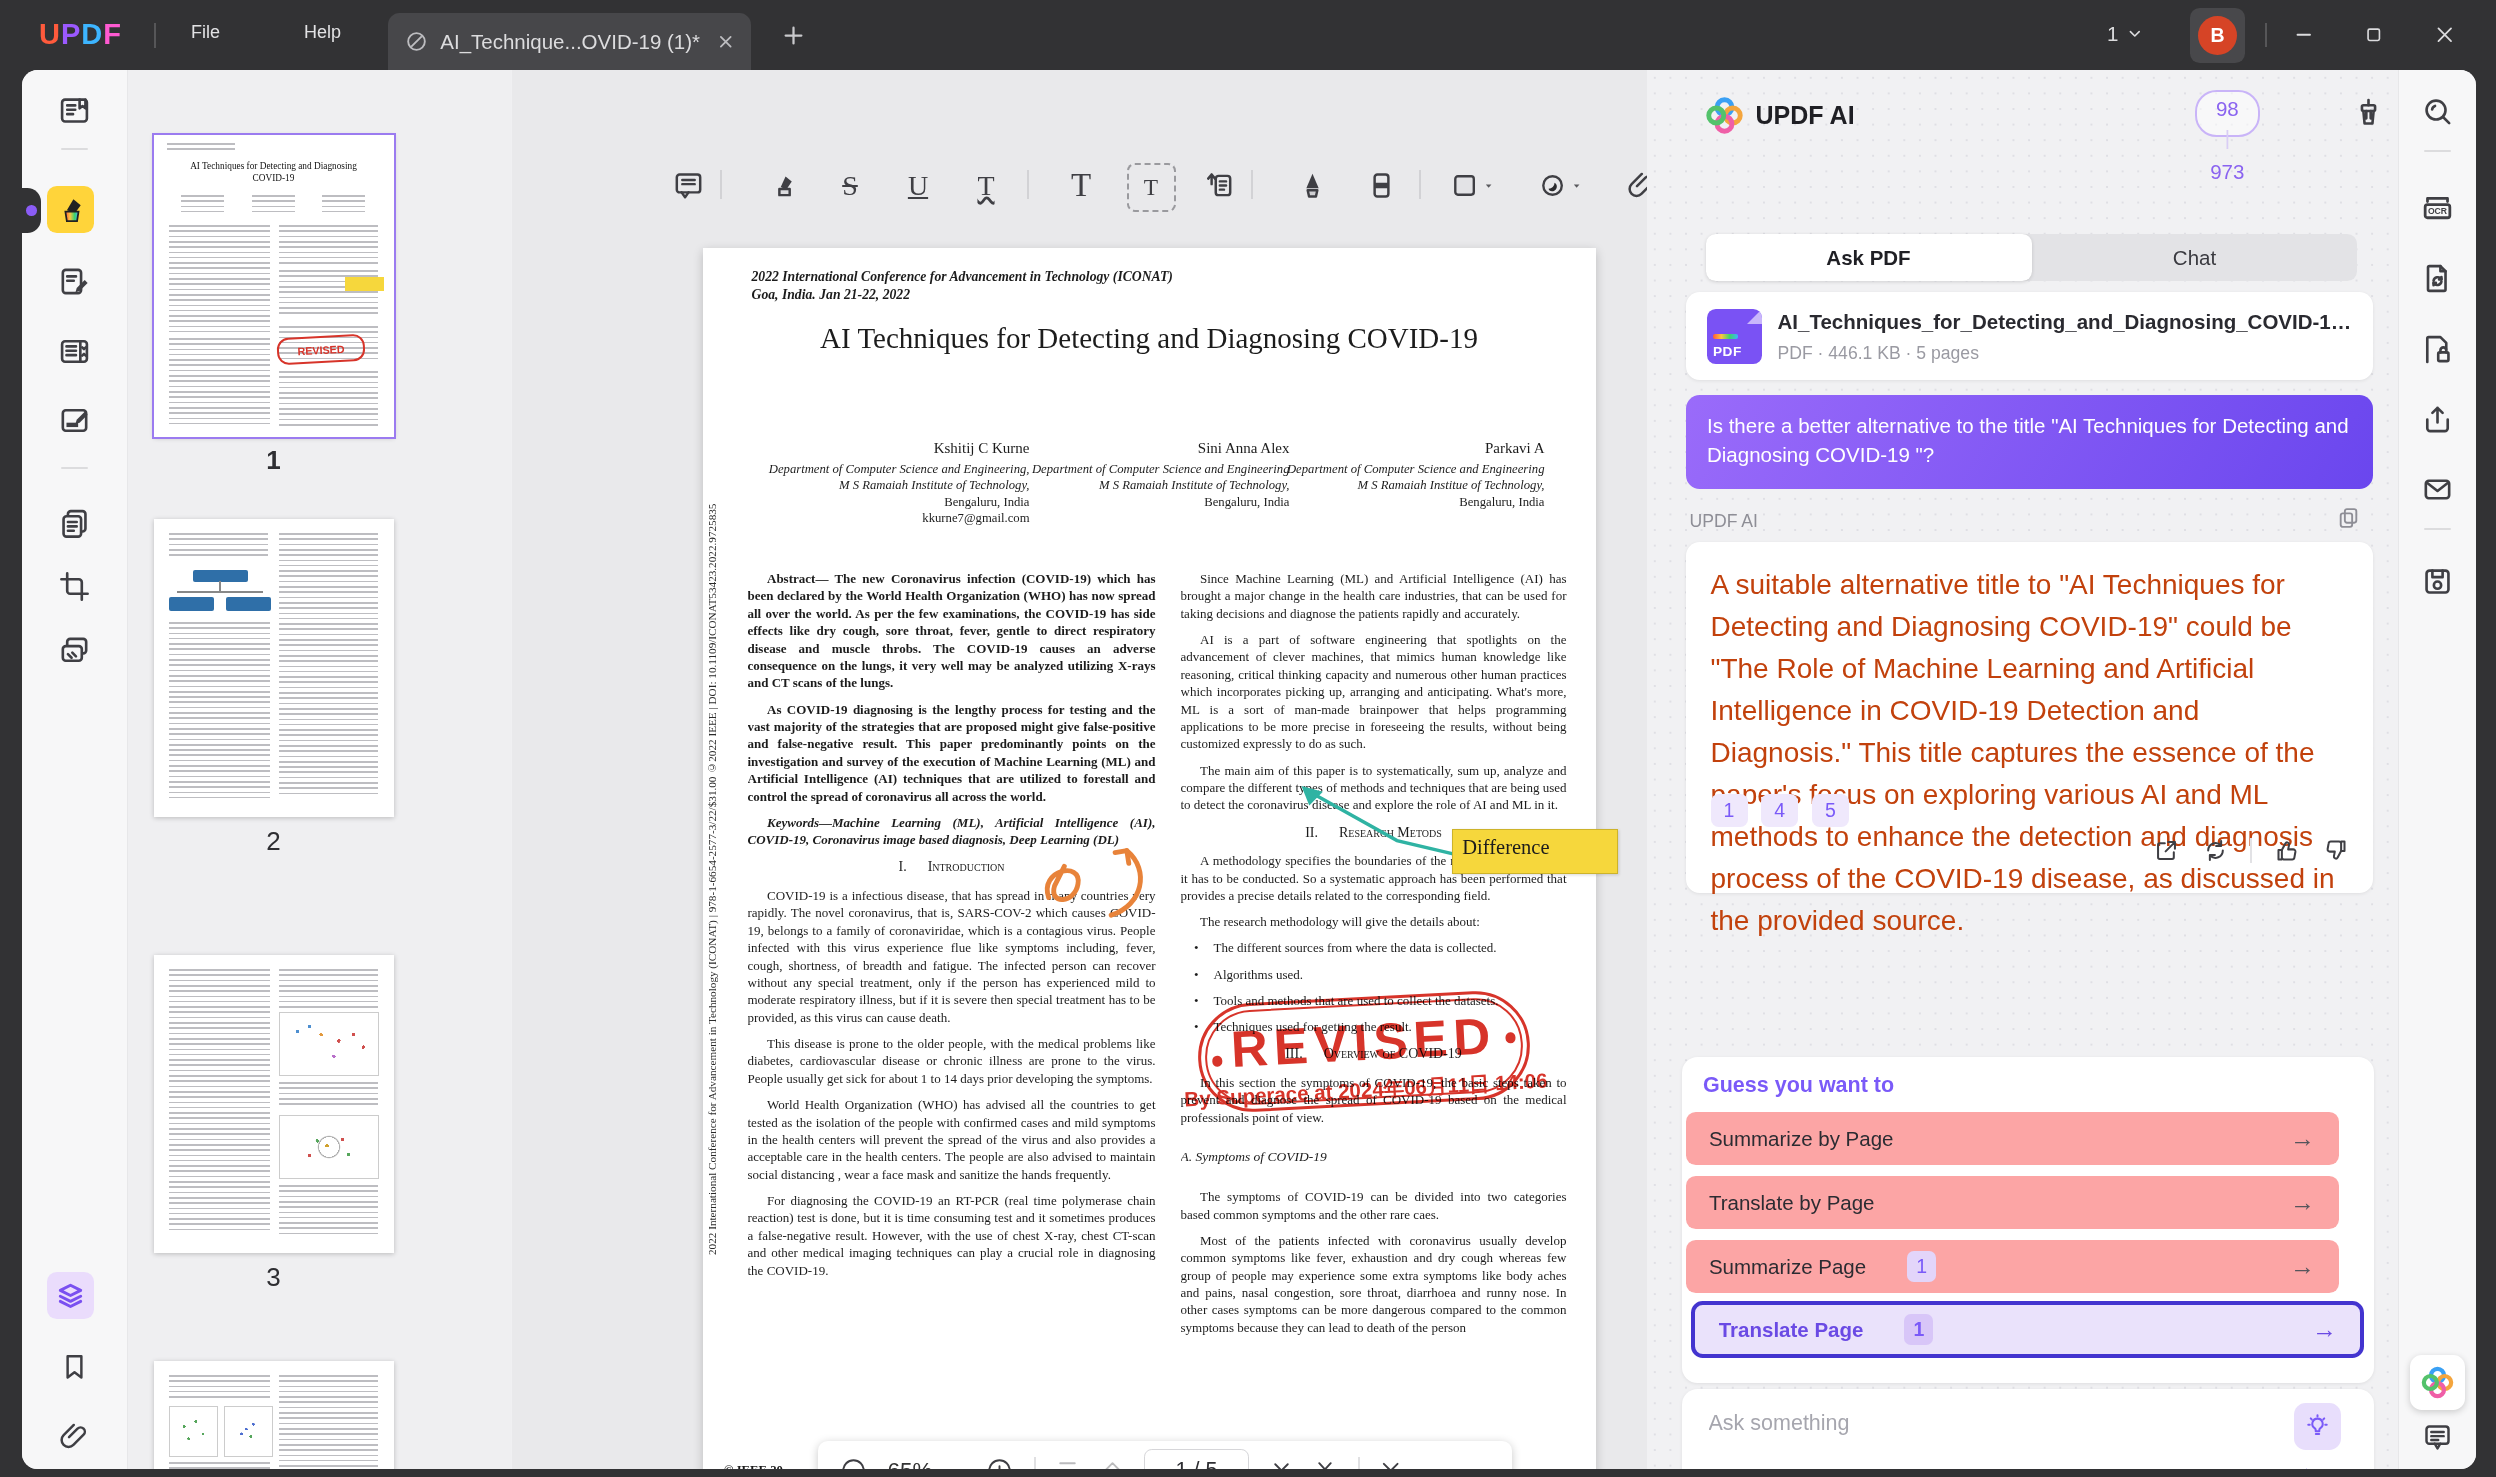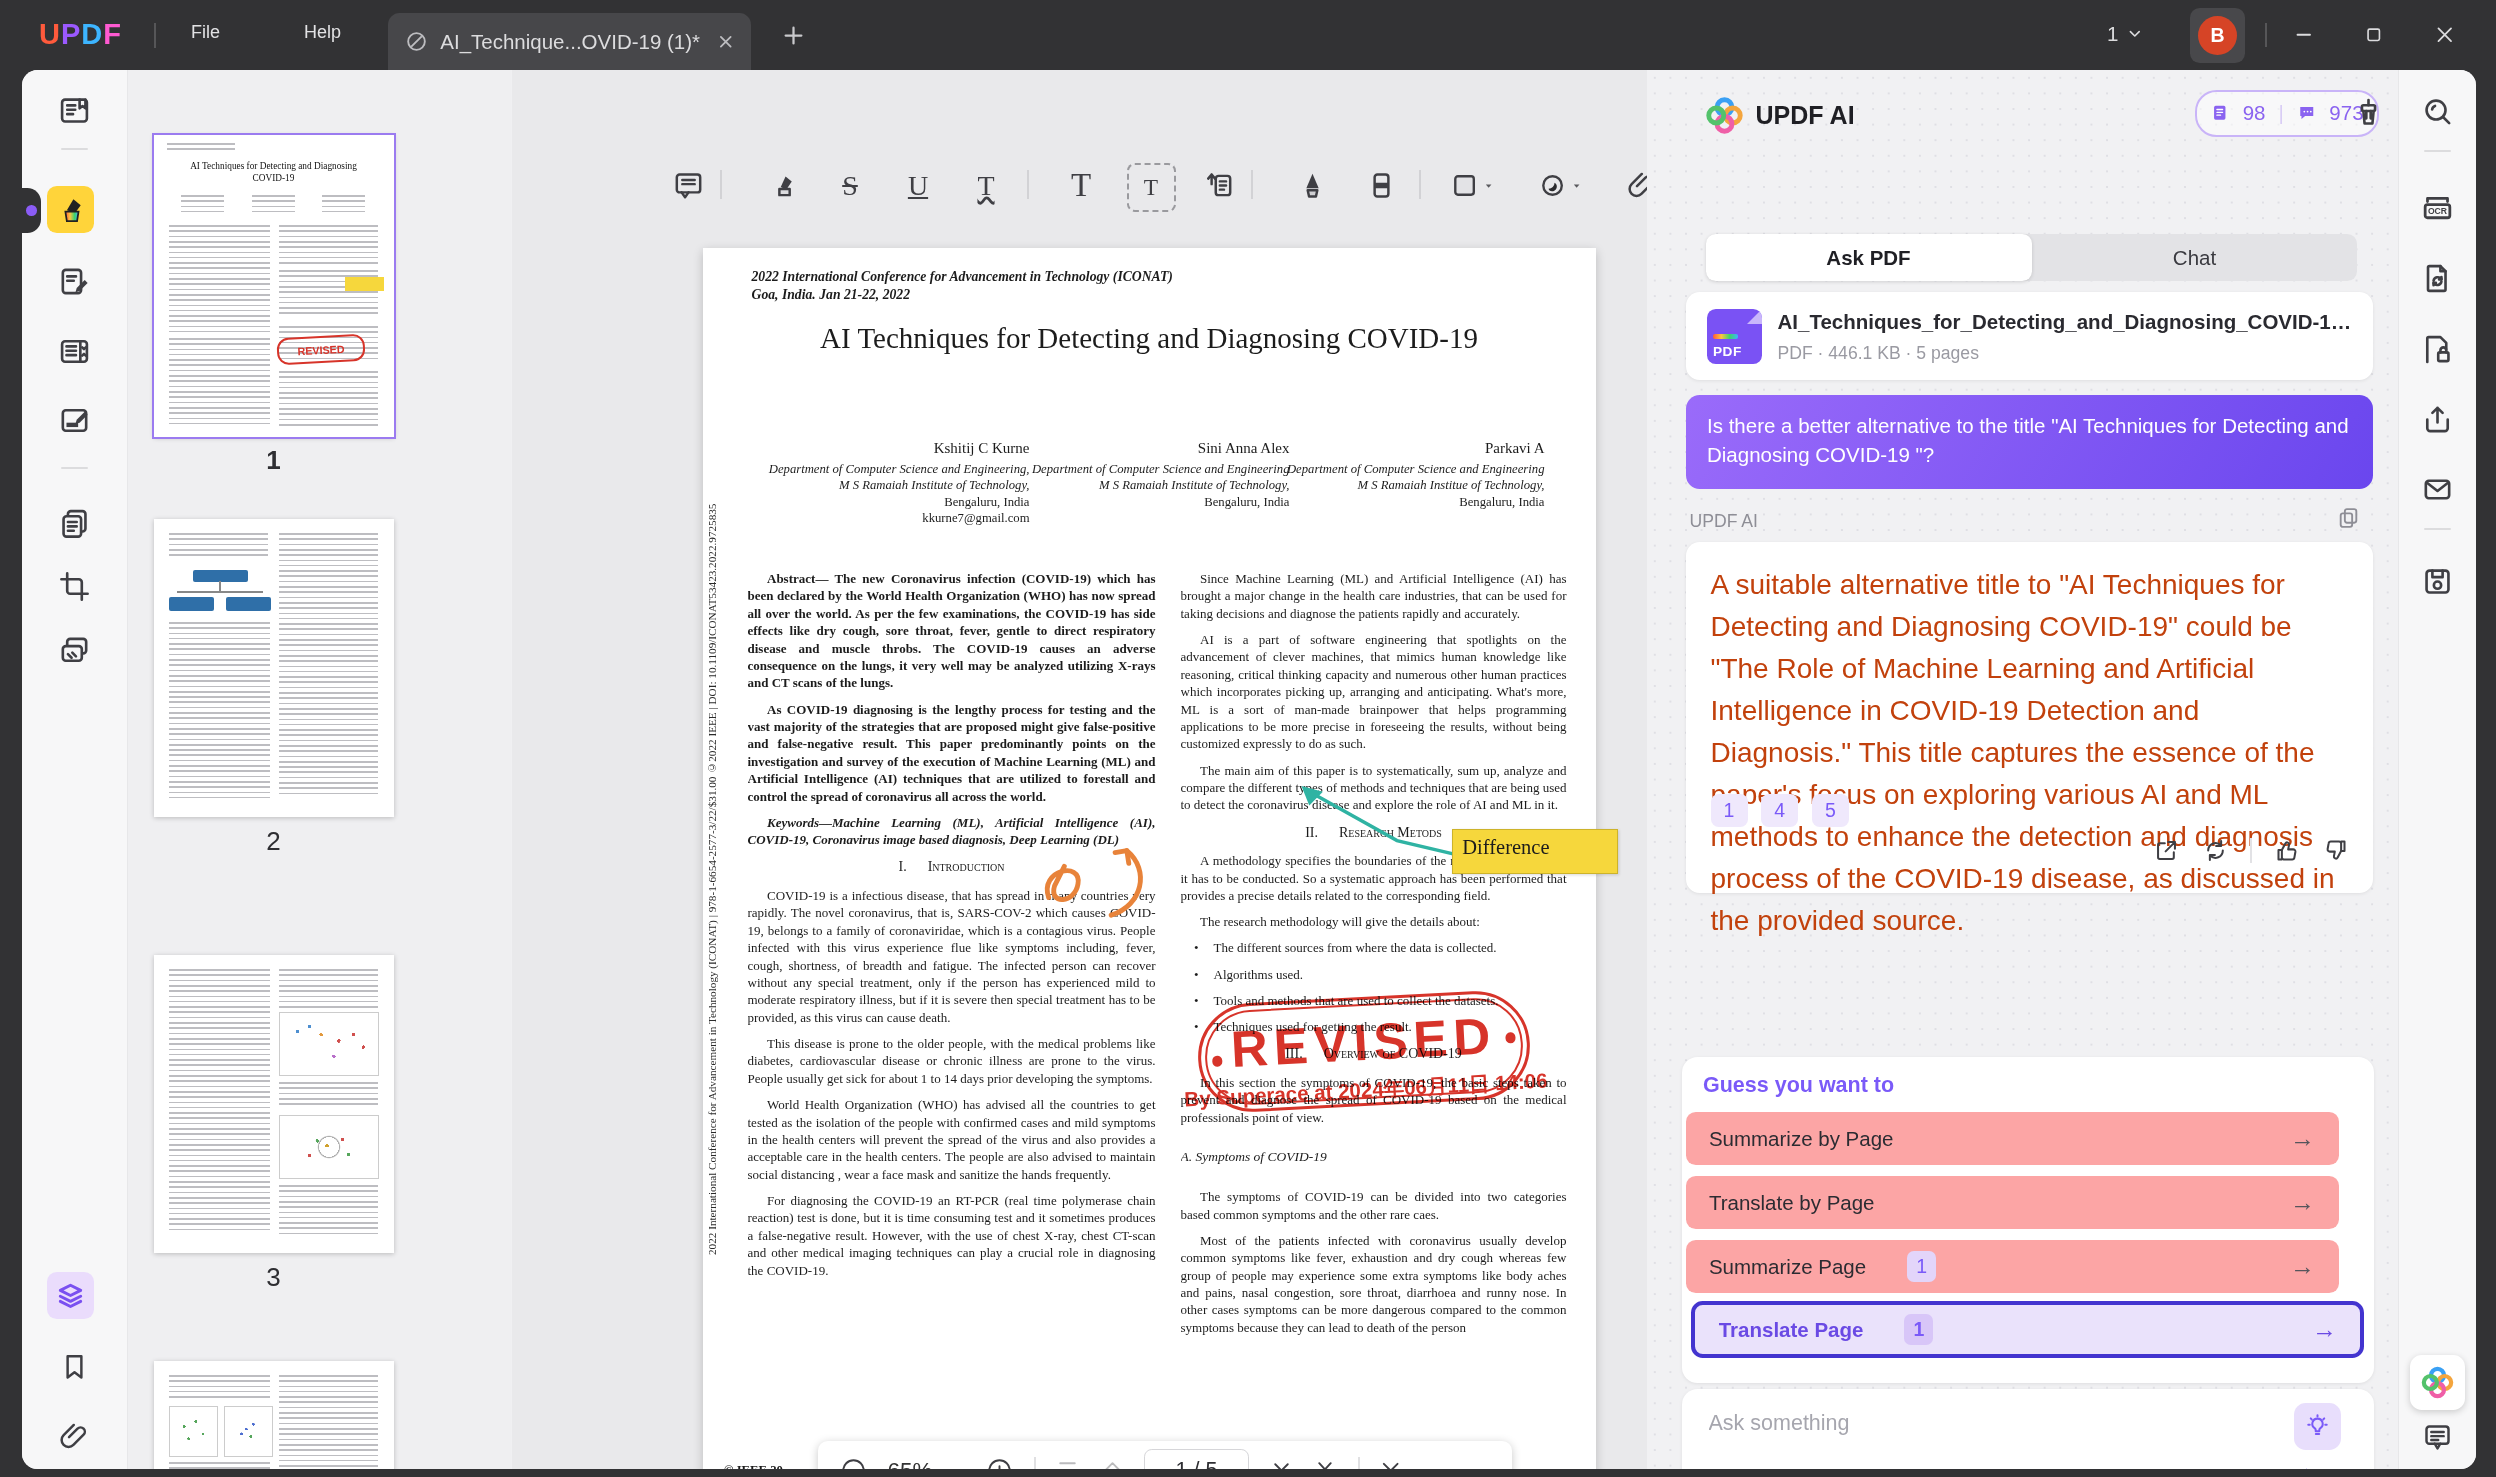--- a/index.html
+++ b/index.html
@@ -63,21 +63,21 @@
   .atool .g{font-family:"Liberation Serif",serif;font-size:28px;color:#3f3f44;line-height:1;}
   .vdiv{position:absolute;top:100px;width:2px;height:29px;background:#d2d2d5;}
   
   .zoombar{position:absolute;left:306px;top:1371px;width:694px;height:59px;background:#fff;border-radius:9.8px;box-shadow:0 2px 9.8px rgba(0,0,0,.22);display:flex;align-items:center;padding:0 21.5px;box-sizing:border-box;gap:19.5px;}
   .zoombar .zt{font-size:22.4px;color:#333;}
   .zoombar .dim{opacity:.35;}
   .pagebox{width:103px;height:41px;border:1.5px solid #d6d6d9;border-radius:7.8px;display:flex;align-items:center;justify-content:center;font-size:21.5px;color:#2e2e32;}
   .zdiv{width:2px;height:27px;background:#e0e0e2;}
   
   .ai-title{position:absolute;left:109px;top:31px;font-size:25px;font-weight:bold;color:#1f1f24;}
-  .credits{position:absolute;left:548px;top:19.5px;height:43px;border:2px solid #c9b4f8;border-radius:21.5px;display:flex;align-items:center;padding:0 13.7px;gap:13px;color:#8a63f0;font-size:20.5px;background:rgba(255,255,255,.5);}
+  .credits{position:absolute;left:548px;top:19.5px;height:43px;border:2px solid #c9b4f8;border-radius:21.5px;display:flex;align-items:center;padding:0 13.7px;gap:5px;color:#8a63f0;font-size:20.5px;background:rgba(255,255,255,.5);flex-direction:column;}
   .credits .cd{color:#d9cdf5;}
   .tabs{position:absolute;left:59px;top:164px;width:651px;height:47px;background:#e3e3e6;border-radius:9.8px;}
   .tab-pill{position:absolute;left:0;top:0;width:326px;height:47px;background:#fff;border-radius:9.8px;box-shadow:0 1px 3.9px rgba(0,0,0,.14);display:flex;align-items:center;justify-content:center;font-size:20.5px;font-weight:bold;color:#1f1f24;}
   .tab-chat{position:absolute;left:326px;top:0;width:326px;height:47px;display:flex;align-items:center;justify-content:center;font-size:20.5px;color:#3a3a40;}
   .card{position:absolute;left:39px;width:687px;background:#fff;border-radius:13.7px;box-shadow:0 1px 3.9px rgba(0,0,0,.08);}
   .filecard{top:222px;height:88px;}
   .pdficon{position:absolute;left:21.5px;top:16.6px;width:55px;height:55px;background:#7a52f4;border-radius:8.8px;overflow:hidden;}
   .pdficon .fold{position:absolute;right:0;top:0;border-style:solid;border-width:0 15.6px 15.6px 0;border-color:transparent #c9b6fb transparent transparent;transform:rotate(90deg);}
   .pdficon .stripe{position:absolute;left:5.9px;top:25px;width:25px;height:5.9px;background:linear-gradient(90deg,#ff5a3c,#ffc53d,#3dd46b,#3db5ff);border-radius:2px;}
   .pdficon .ptxt{position:absolute;left:5.9px;bottom:4.9px;color:#fff;font-size:13.7px;font-weight:bold;letter-spacing:0.5px;}

